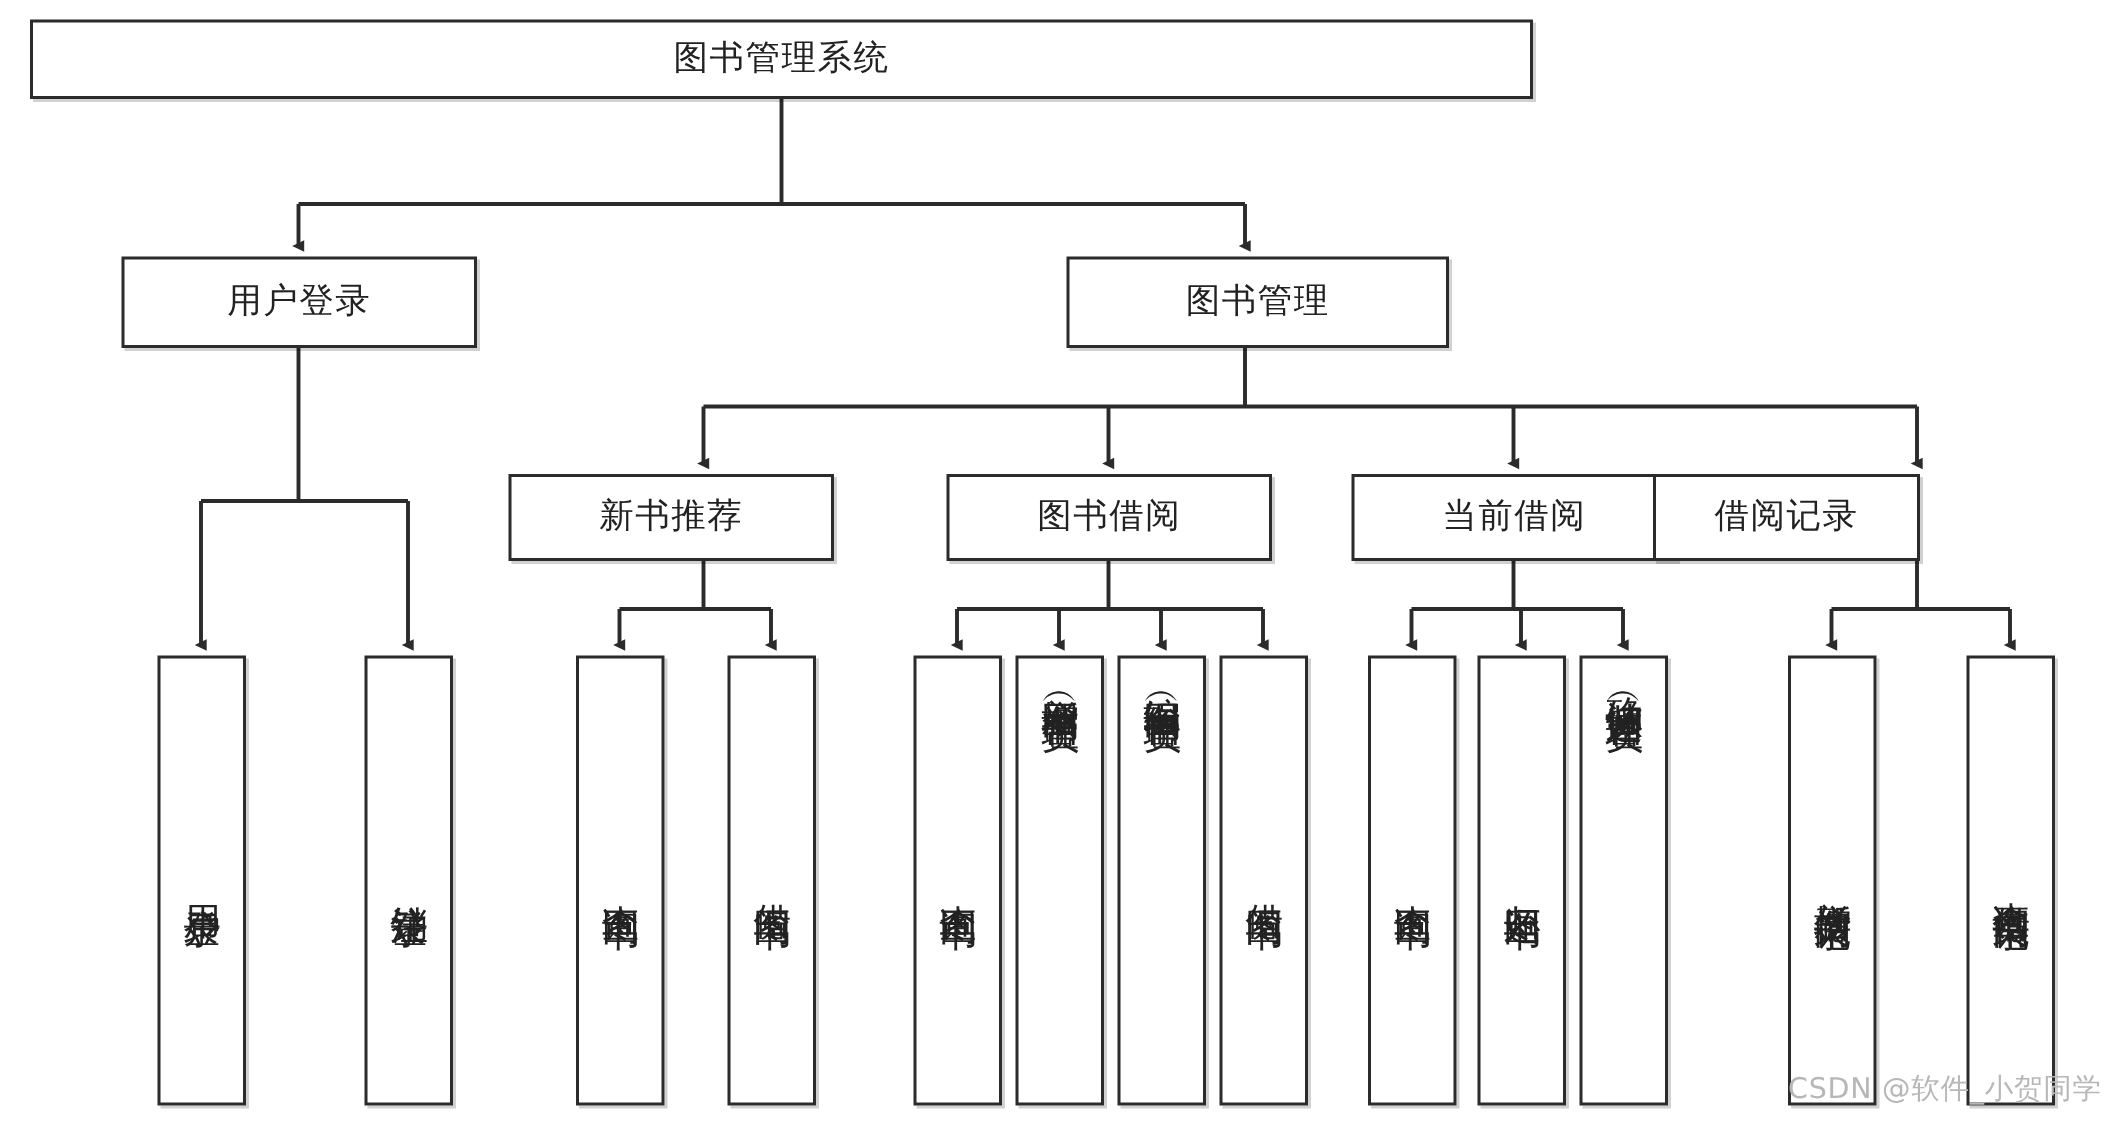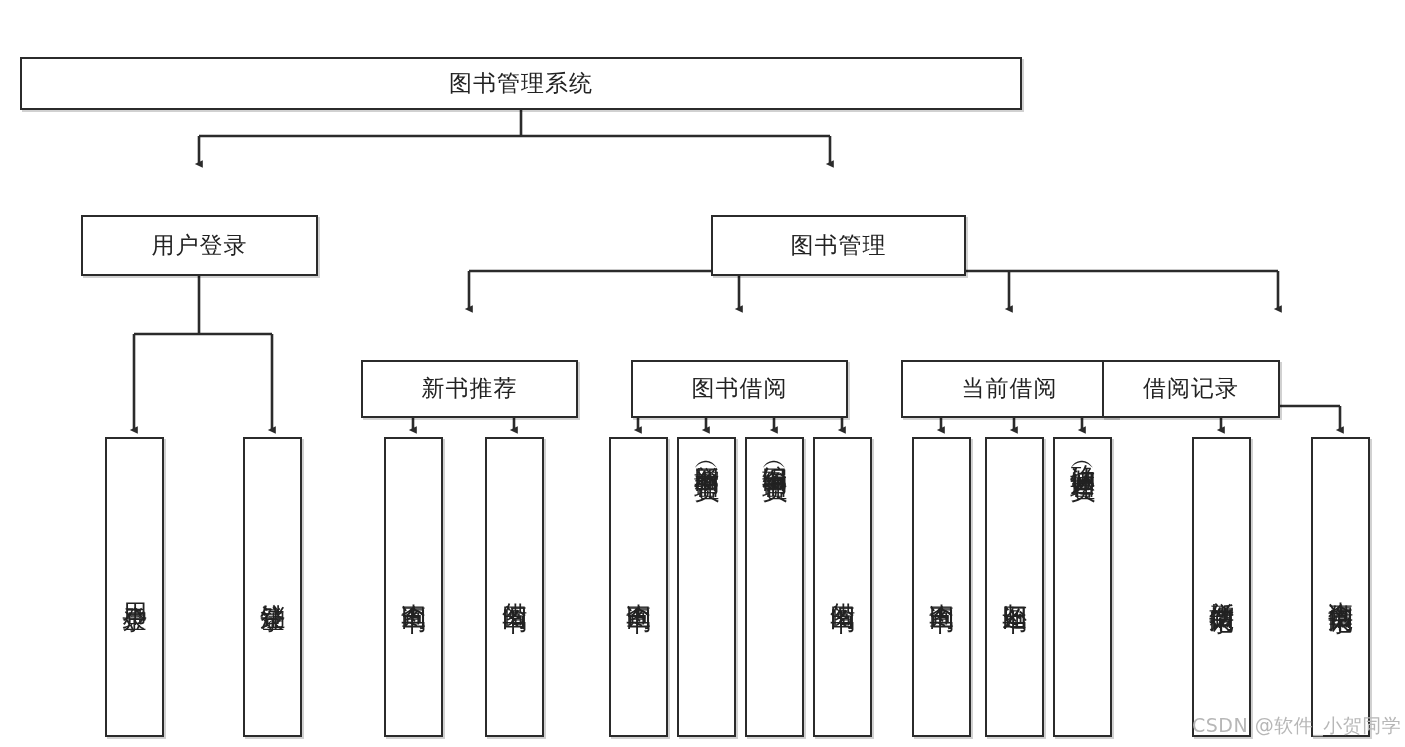--- a/index.html
+++ b/index.html
@@ -32,21 +32,20 @@
     display: flex;
     align-items: center;
     justify-content: center;
     color: #222222;
   }
   .node-h {
     font-size: 23px;
     letter-spacing: 1px;
     line-height: 1.1;
     white-space: nowrap;
-    margin-top: 44px;
   }
   .node-v {
     align-items: flex-start;
     justify-content: center;
     padding-top: 6px;
   }
   .vtext {
     writing-mode: vertical-rl;
     text-orientation: upright;
     font-size: 25px;
@@ -131,21 +130,21 @@
     <span>图书管理系统</span>
   </div>
 
   <div class="node node-h" style="left:81px; top:171px; width:237px; height:61px;">
     <span>用户登录</span>
   </div>
   <div class="node node-h" style="left:711px; top:171px; width:255px; height:61px;">
     <span>图书管理</span>
   </div>
 
-  <div class="node node-h" style="left:361px; top:316px; width:217px; height:58px;">
+  <div class="node node-h" style="left:339px; top:316px; width:217px; height:58px;">
     <span>新书推荐</span>
   </div>
   <div class="node node-h" style="left:631px; top:316px; width:217px; height:58px;text-align:right;">
     <span>图书借阅</span>
   </div>
   <div class="node node-h" style="left:901px; top:316px; width:217px; height:58px;text-align:right;">
     <span>当前借阅</span>
   </div>
   <div class="node node-h" style="left:1102px; top:316px; width:178px; height:58px;">
     <span>借阅记录</span>

